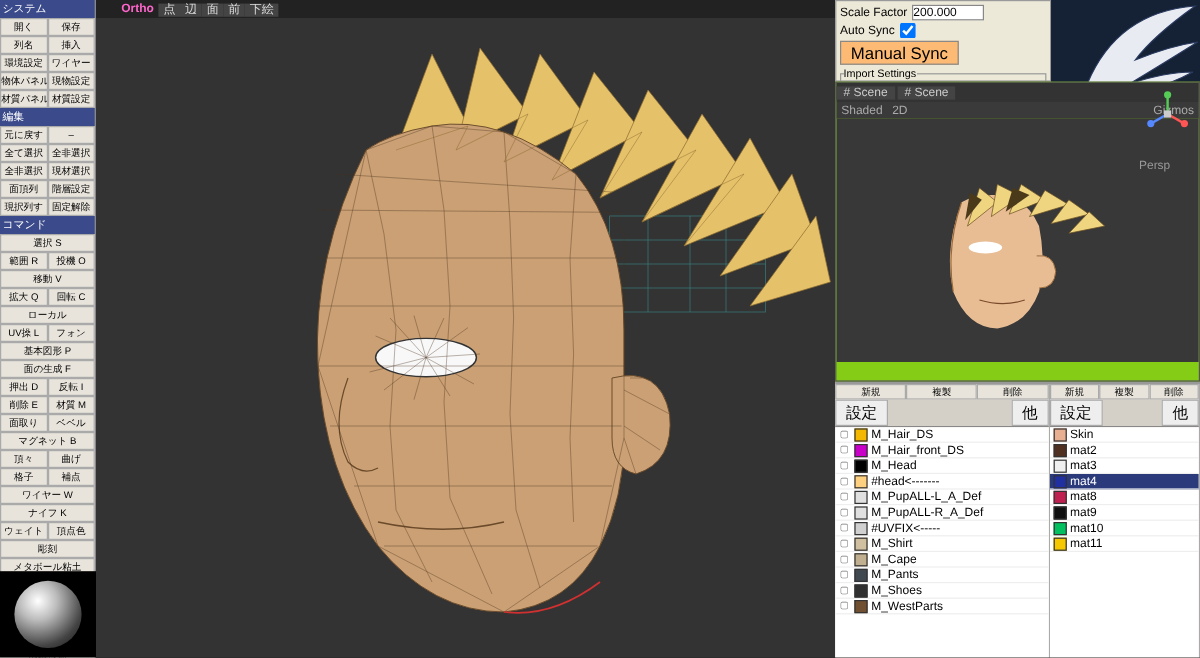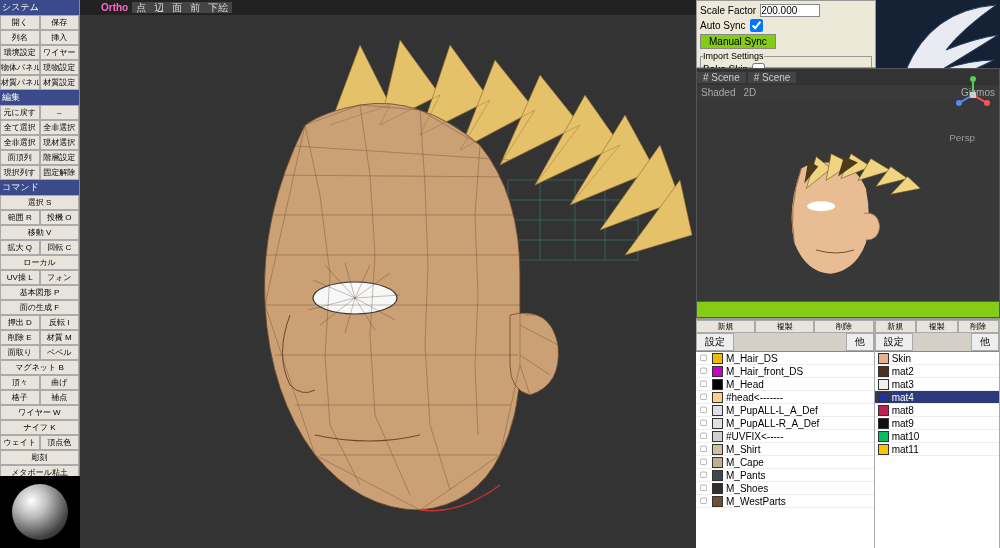--- a/index.html
+++ b/index.html
@@ -18,40 +18,40 @@
 .vp-header .tab { background:#444; color:#ddd; padding:0 4px; }
 .head-svg { position:absolute; left:0; top:15px; width:616px; height:533px; }
 
 
 .right-col { position:absolute; right:0; top:0; width:304px; height:548px; display:flex; flex-direction:column; }
 
 .import-panel { height:68px; display:flex; }
 .import-left { flex:1; background:#ece9d8; border:1px solid #999; padding:3px; }
 .import-left .row { display:flex; align-items:center; gap:4px; margin-bottom:2px; font-size:10px; }
 .import-left input[type="text"] { width:60px; font-size:10px; border:1px solid #888; }
-.import-left button { font-size:10px; padding:1px 8px; background:#84cc16; border:1px solid #888; }
+.import-left button { font-size:14px; padding:1px 8px; background:#fdba74; border:1px solid #888; }
 .import-left fieldset { border:1px solid #999; padding:2px; margin-top:2px; }
 .import-left legend { font-size:9px; }
 .import-right { width:124px; background:#162030; position:relative; }
 .logo-wing { position:absolute; inset:0; }
 
 .scene-preview { height:250px; background:#84cc16; position:relative; border:1px solid #555; }
 .scene-tabs { position:absolute; top:0; left:0; right:0; height:16px; background:#333; display:flex; align-items:center; font-size:9px; color:#ccc; }
 .scene-tabs .tab { padding:0 6px; background:#444; margin-right:2px; }
 .scene-tabs .spacer { flex:1; }
 .scene-toolbar { position:absolute; top:16px; left:0; right:0; height:14px; background:#3a3a3a; display:flex; align-items:center; font-size:8px; color:#aaa; padding:0 4px; gap:8px; }
 .scene-canvas { position:absolute; top:30px; left:0; right:0; bottom:0; }
 .gizmo { position:absolute; top:6px; right:6px; width:40px; height:40px; }
 
 .material-panel { flex:1; display:flex; background:#ece9d8; border-top:2px solid #999; }
 .mat-col { flex:1; display:flex; flex-direction:column; border-right:1px solid #aaa; }
 .mat-head { display:flex; background:#d4d0c8; }
 .mat-head button { flex:1; font-size:8px; border:1px solid #aaa; background:#e8e4dc; padding:0; }
 .mat-tabs { display:flex; background:#d4d0c8; border-bottom:1px solid #888; }
-.mat-tabs .t { font-size:10px; padding:1px 8px; border:1px solid #aaa; background:#eee; }
+.mat-tabs .t { font-size:13px; padding:1px 8px; border:1px solid #aaa; background:#eee; }
 .mat-list { flex:1; overflow:auto; background:#fff; }
 .mat-item { display:flex; align-items:center; height:13px; border-bottom:1px solid #eee; }
 .mat-item .sw { width:11px; height:11px; border:1px solid #333; margin:0 3px; }
 .mat-item .nm { font-size:10px; flex:1; white-space:nowrap; overflow:hidden; }
 .mat-item .layer-ico { width:11px; height:11px; margin-left:2px; font-size:8px; text-align:center; color:#777; }
 .mat-item.sel { background:#2a3a7a; color:#fff; }
 
 .sphere-preview { position:absolute; left:0; bottom:0; width:80px; height:72px; background:#000; display:flex; align-items:center; justify-content:center; }
 .sphere { width:56px; height:56px; border-radius:50%; background:radial-gradient(circle at 35% 30%, #fff, #bbb 30%, #444 70%, #111); }
 </style>

